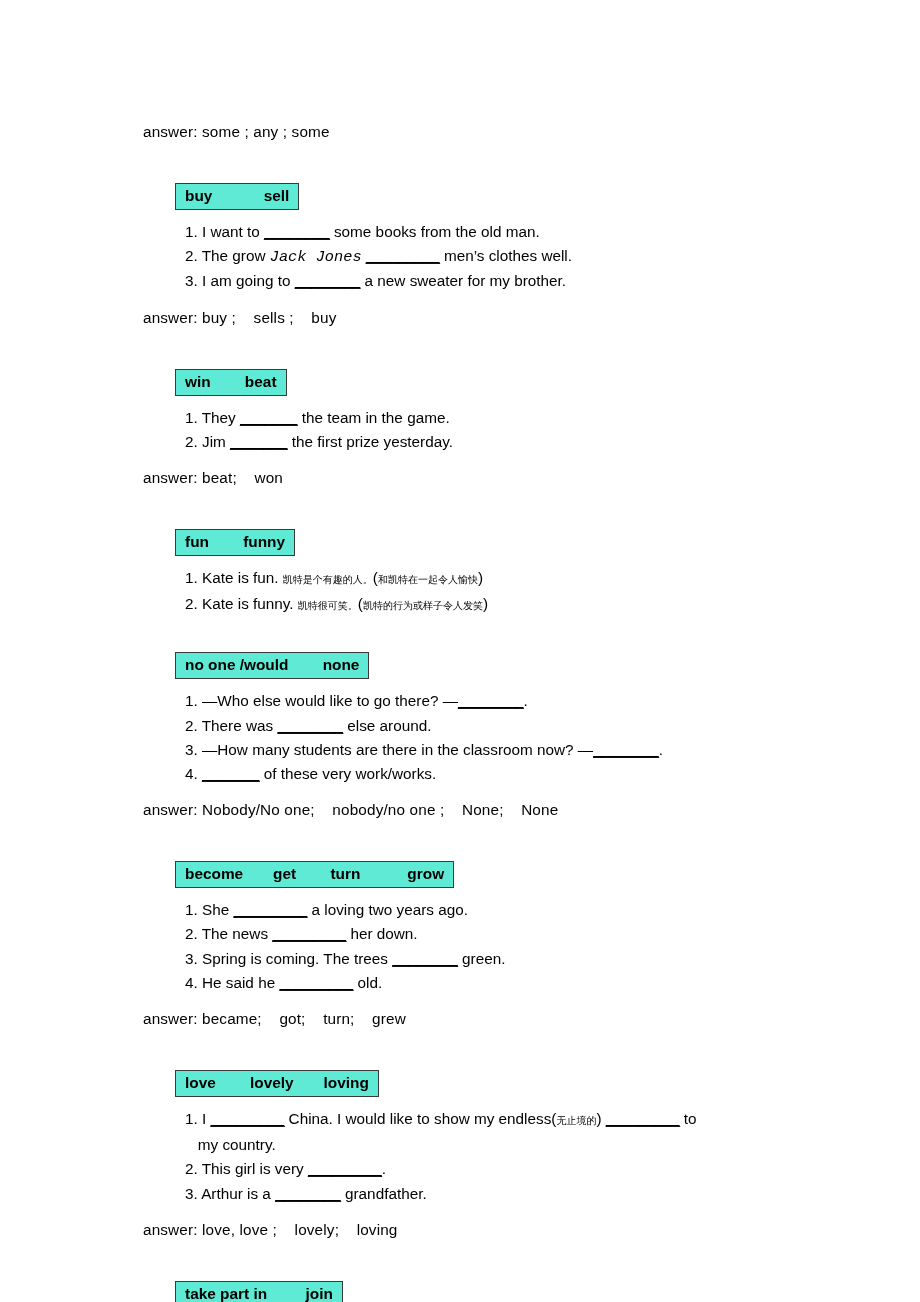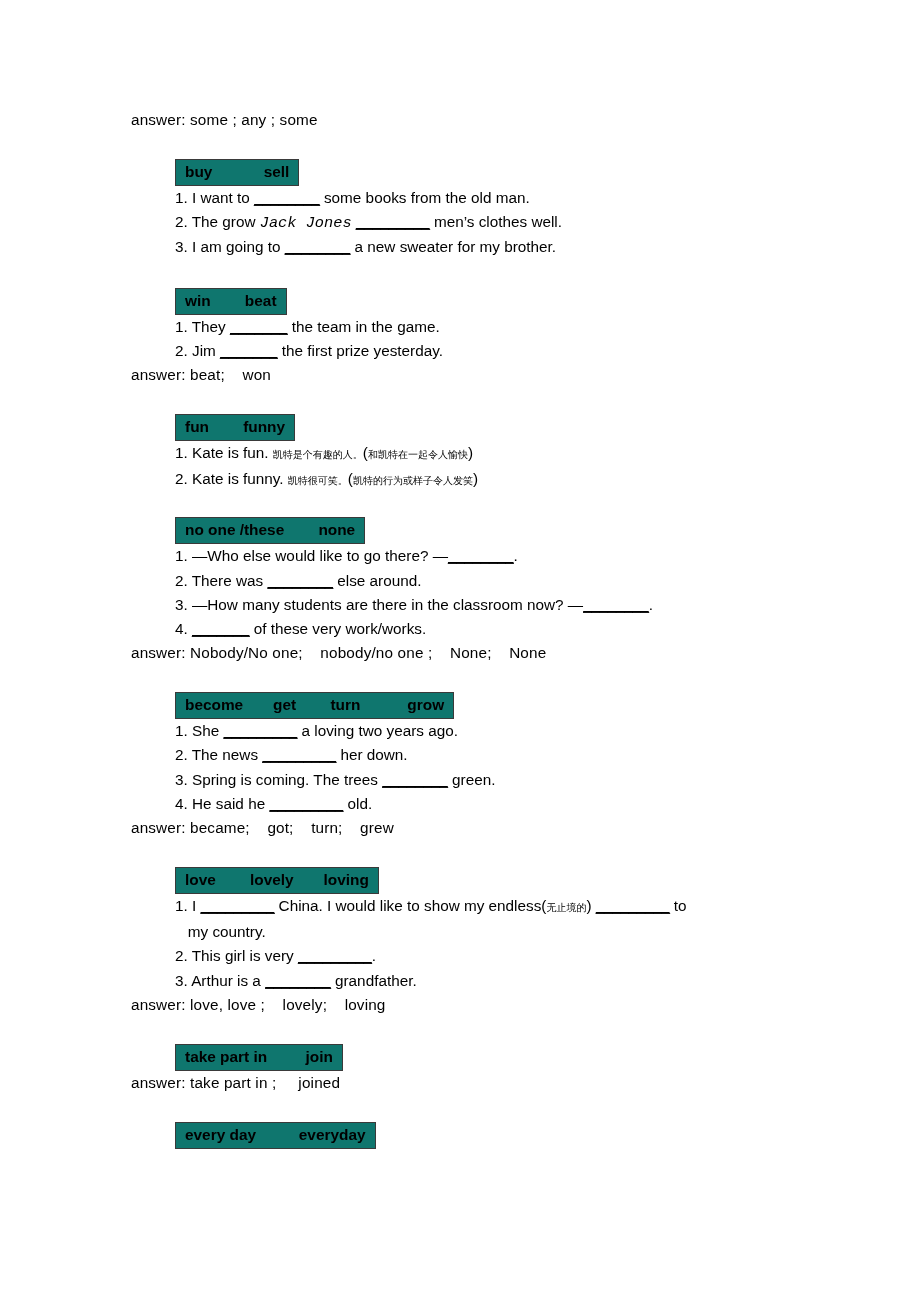--- a/index.html
+++ b/index.html
@@ -22,48 +22,48 @@
     padding: 108px 72px 0 131px;
   }
   .doc {
     width: 720px;
   }
 
   
   .answer-line {
     font-size: 15.3px;
     line-height: 23px;
-    margin: 0;
+    margin: 12px;
     white-space: pre;
     letter-spacing: 0.01em;
   }
 
   .group {
     margin: 0;
   }
 
   
   .word-box {
     display: inline-block;
     box-sizing: border-box;
     border: 1.1px solid #3a3a3a;
     margin-left: 44px;
     padding: 2px 9px 3px 9px;
     font-weight: bold;
     font-size: 15.4px;
     line-height: 20px;
     white-space: pre;
-    background: #0f766e;
+    background: #5eead4;
   }
   .word-box-wrap {
     line-height: 0;
   }
 
   .items {
-    margin: 0;
+    margin: 10px;
     padding: 0;
     list-style: none;
   }
   .item {
     font-size: 15.3px;
     line-height: 24.2px;
     margin: 0;
     padding-left: 44px;
     text-indent: 0;
   }
@@ -93,41 +93,42 @@
 
     <div id="sections">
         <div class="gap-xl"></div>
         <div class="group">
           <div class="word-box-wrap"><div class="word-box">buy            sell</div></div>
           <div class="items">
             <div class="item"><span>1.</span> <span>I want to </span><span class="blank">________</span><span> some books from the old man.</span></div>
             <div class="item"><span>2.</span> <span>The grow </span><span class="ital">Jack Jones</span><span> </span><span class="blank">_________</span><span> men’s clothes well.</span></div>
             <div class="item"><span>3.</span> <span>I am going to </span><span class="blank">________</span><span> a new sweater for my brother.</span></div>
           </div>
+          <div class="answer-line">answer: buy ;    sells ;    buy</div>
         </div>
         <div class="gap-xl"></div>
         <div class="group">
           <div class="word-box-wrap"><div class="word-box">win        beat</div></div>
           <div class="items">
             <div class="item"><span>1.</span> <span>They </span><span class="blank">_______</span><span> the team in the game.</span></div>
             <div class="item"><span>2.</span> <span>Jim </span><span class="blank">_______</span><span> the first prize yesterday.</span></div>
           </div>
           <div class="answer-line">answer: beat;    won</div>
         </div>
         <div class="gap-xl"></div>
         <div class="group">
           <div class="word-box-wrap"><div class="word-box">fun        funny</div></div>
           <div class="items">
             <div class="item"><span>1.</span> <span>Kate is fun. </span><span class="cjk">凯特是个有趣的人。</span><span>(</span><span class="cjk">和凯特在一起令人愉快</span><span>)</span></div>
             <div class="item"><span>2.</span> <span>Kate is funny. </span><span class="cjk">凯特很可笑。</span><span>(</span><span class="cjk">凯特的行为或样子令人发笑</span><span>)</span></div>
           </div>
         </div>
         <div class="gap-lg"></div>
         <div class="group">
-          <div class="word-box-wrap"><div class="word-box">no one /these        none</div></div>
+          <div class="word-box-wrap"><div class="word-box">no one /would        none</div></div>
           <div class="items">
             <div class="item"><span>1.</span> <span>—Who else would like to go there? —</span><span class="blank">________</span><span>.</span></div>
             <div class="item"><span>2.</span> <span>There was </span><span class="blank">________</span><span> else around.</span></div>
             <div class="item"><span>3.</span> <span>—How many students are there in the classroom now? —</span><span class="blank">________</span><span>.</span></div>
             <div class="item"><span>4.</span> <span class="blank">_______</span><span> of these very work/works.</span></div>
           </div>
           <div class="answer-line">answer: Nobody/No one;    nobody/no one ;    None;    None</div>
         </div>
         <div class="gap-xl"></div>
         <div class="group">

